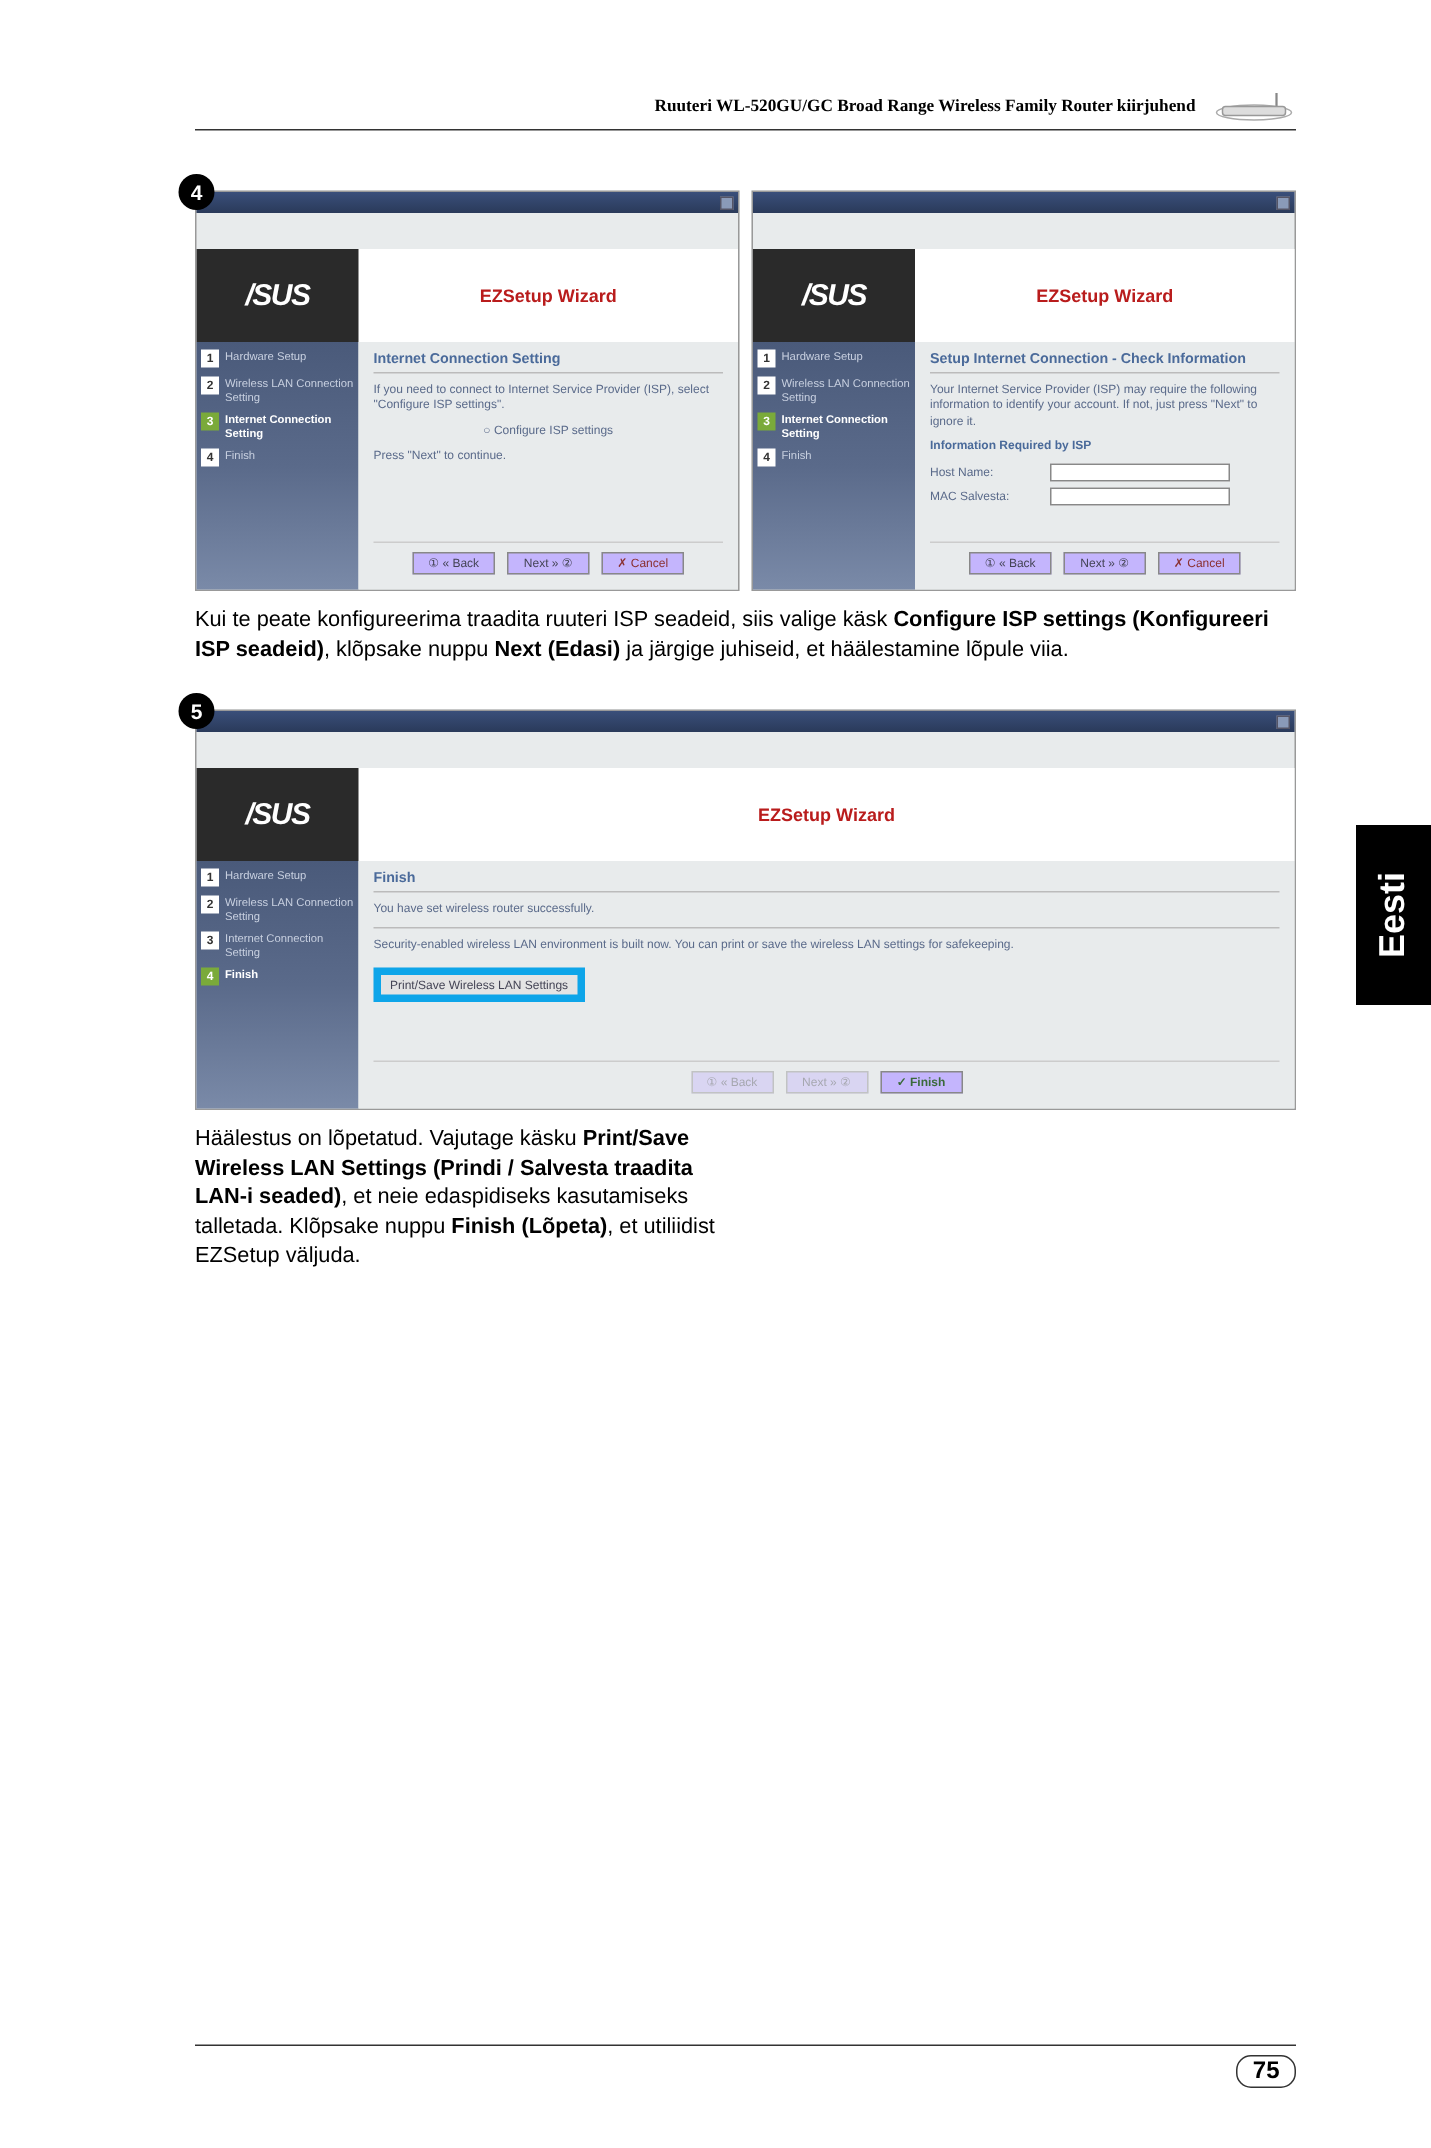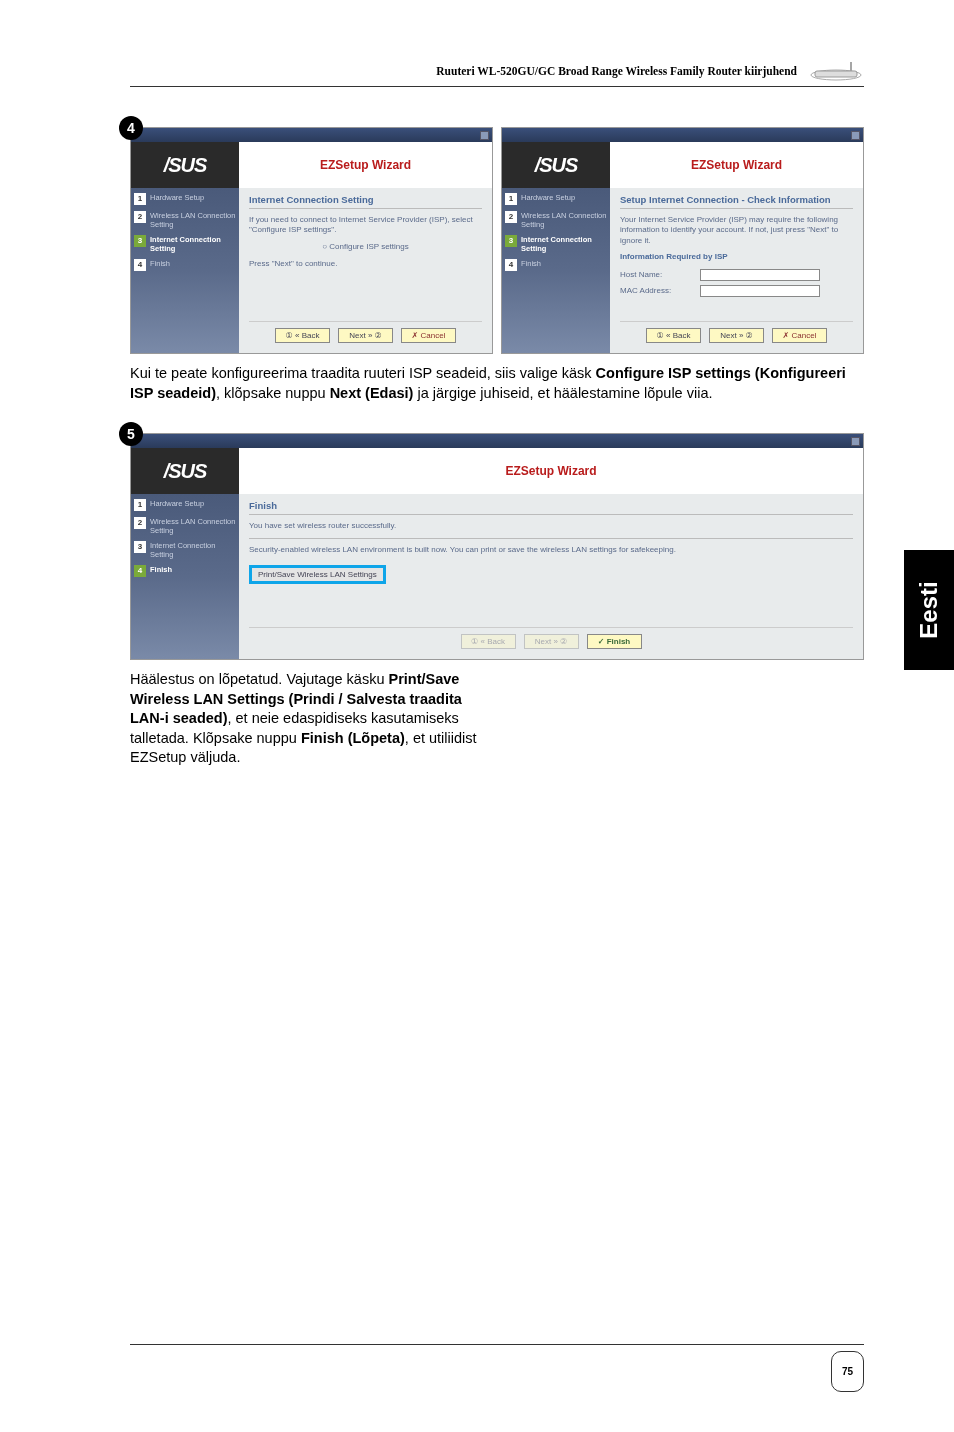--- a/index.html
+++ b/index.html
@@ -67,22 +67,23 @@
     display: flex;
     justify-content: flex-end;
     align-items: center;
     padding-right: 3px;
   }
   .wiz-titlebar .sq {
     width: 9px; height: 9px; background: #8a9ab8; border: 1px solid #556;
   }
   .wiz-header {
     display: flex;
-    height: 46px;
+    height: 62px;
     background: #fff;
+    margin-top: 24px;
   }
   .wiz-logo {
     width: 108px;
     background: #2a2a2a;
     color: #fff;
     display: flex;
     align-items: center;
     justify-content: center;
     font-size: 20px;
     font-weight: bold;
@@ -176,36 +177,36 @@
     display: flex;
     justify-content: center;
     gap: 8px;
     padding: 6px 0;
     border-top: 1px solid #ccc;
     margin-top: 8px;
   }
   .wiz-btn {
     font-size: 8px;
     padding: 2px 8px;
-    background: #fef9c3;
+    background: #c4b5fd;
     border: 1px solid #888;
     color: #445;
     min-width: 55px;
     text-align: center;
   }
   .wiz-btn.cancel { color: #8a3030; }
   .wiz-btn.finish { color: #3a6a3a; font-weight: bold; }
   .sub-hr { border-top: 1px solid #bbb; margin: 6px 0; }
   .congrats { color: #4a6a9a; font-weight: bold; font-size: 8.5px; }
   .print-btn {
     display: inline-block;
     font-size: 8px;
     padding: 2px 6px;
     background: #e4e4e4;
-    border: 3px solid #0ea5e9;
+    border: 5px solid #0ea5e9;
     color: #445;
     margin-top: 4px;
   }
   .body-text {
     font-size: 14.5px;
     line-height: 1.35;
     margin: 10px 0 30px 0;
   }
   .body-text b { font-weight: bold; }
   .side-tab {
@@ -231,22 +232,22 @@
     left: 130px;
     right: 90px;
     border-top: 1px solid #333;
     padding-top: 6px;
     display: flex;
     justify-content: flex-end;
   }
   .page-num {
     border: 1px solid #333;
     border-radius: 10px;
-    padding: 14px 10px;
-    font-size: 10px;
+    padding: 1px 10px;
+    font-size: 16px;
     font-weight: bold;
   }
   .half { width: 50%; }
 </style>
 </head>
 <body>
 
 <div class="header-line">
   <span class="header-text">Ruuteri WL-520GU/GC Broad Range Wireless Family Router kiirjuhend</span>
   <span class="router-icon">
@@ -331,21 +332,21 @@
       </div>
       <div class="wiz-main">
         <div class="wiz-main-title">Setup Internet Connection - Check Information</div>
         <div class="wiz-main-text">Your Internet Service Provider (ISP) may require the following information to identify your account. If not, just press "Next" to ignore it.</div>
         <div class="wiz-main-text" style="color:#4a6a9a;font-weight:bold">Information Required by ISP</div>
         <div class="field-row">
           <span class="field-label">Host Name:</span>
           <div class="field-input"></div>
         </div>
         <div class="field-row">
-          <span class="field-label">MAC Address:</span>
+          <span class="field-label">MAC Salvesta:</span>
           <div class="field-input"></div>
         </div>
         <div class="wiz-buttons" style="position:absolute;bottom:4px;left:10px;right:10px;">
           <div class="wiz-btn">① « Back</div>
           <div class="wiz-btn">Next » ②</div>
           <div class="wiz-btn cancel">✗ Cancel</div>
         </div>
       </div>
     </div>
   </div>

